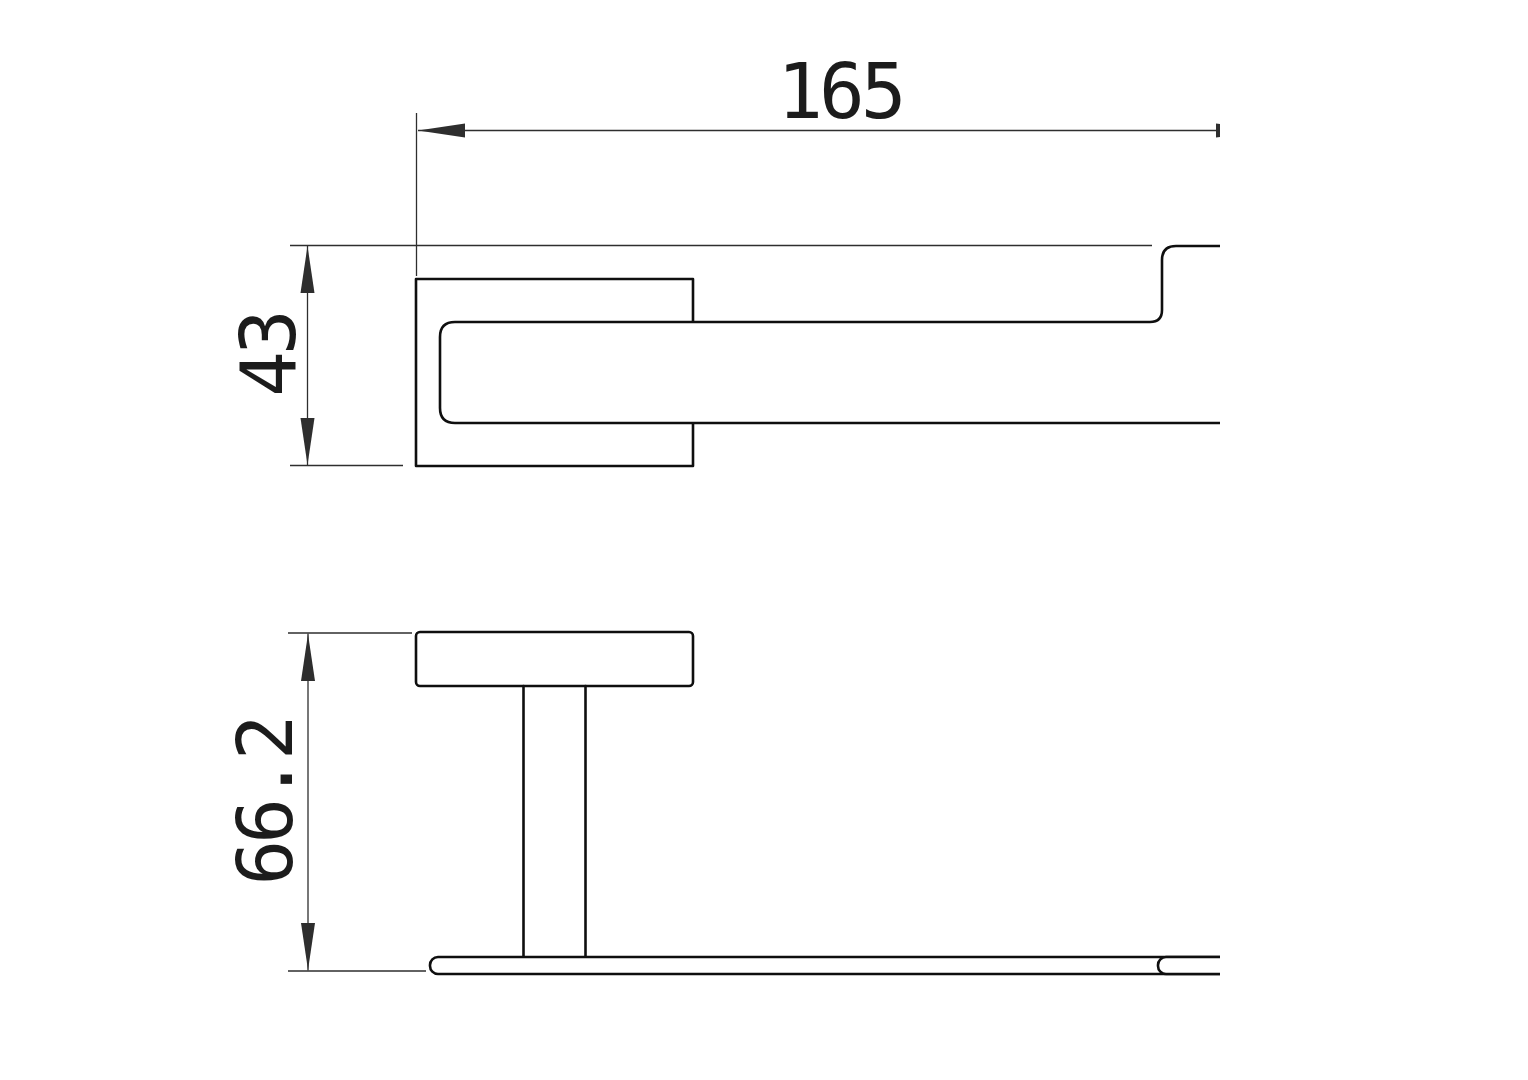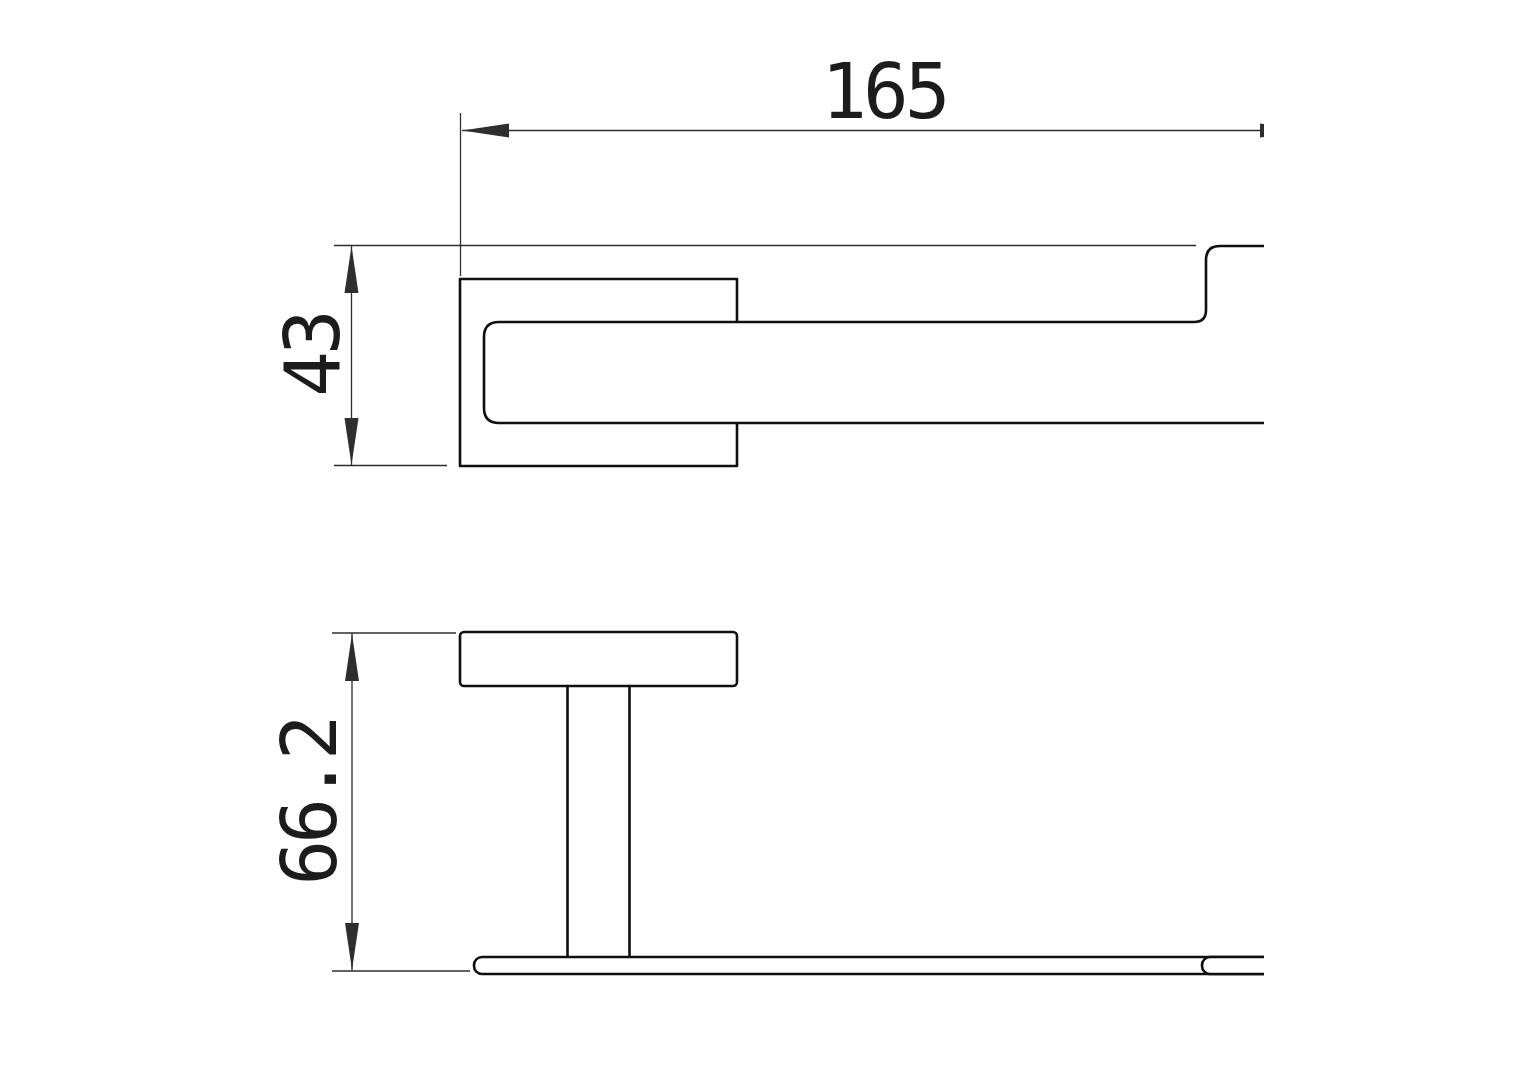--- a/index.html
+++ b/index.html
@@ -7,21 +7,20 @@
     padding: 0;
     background: #ffffff;
   }
   .page {
     position: relative;
     width: 1220px;
     height: 1080px;
     background: #ffffff;
     overflow: hidden;
     font-family: "DejaVu Sans Mono", "Liberation Mono", monospace;
-    padding-left: 44px;
   }
   svg { display: block; }
 
   
   .outline {
     fill: none;
     stroke: #0f0f0f;
     stroke-width: 2.6;
     stroke-linecap: round;
     stroke-linejoin: round;

